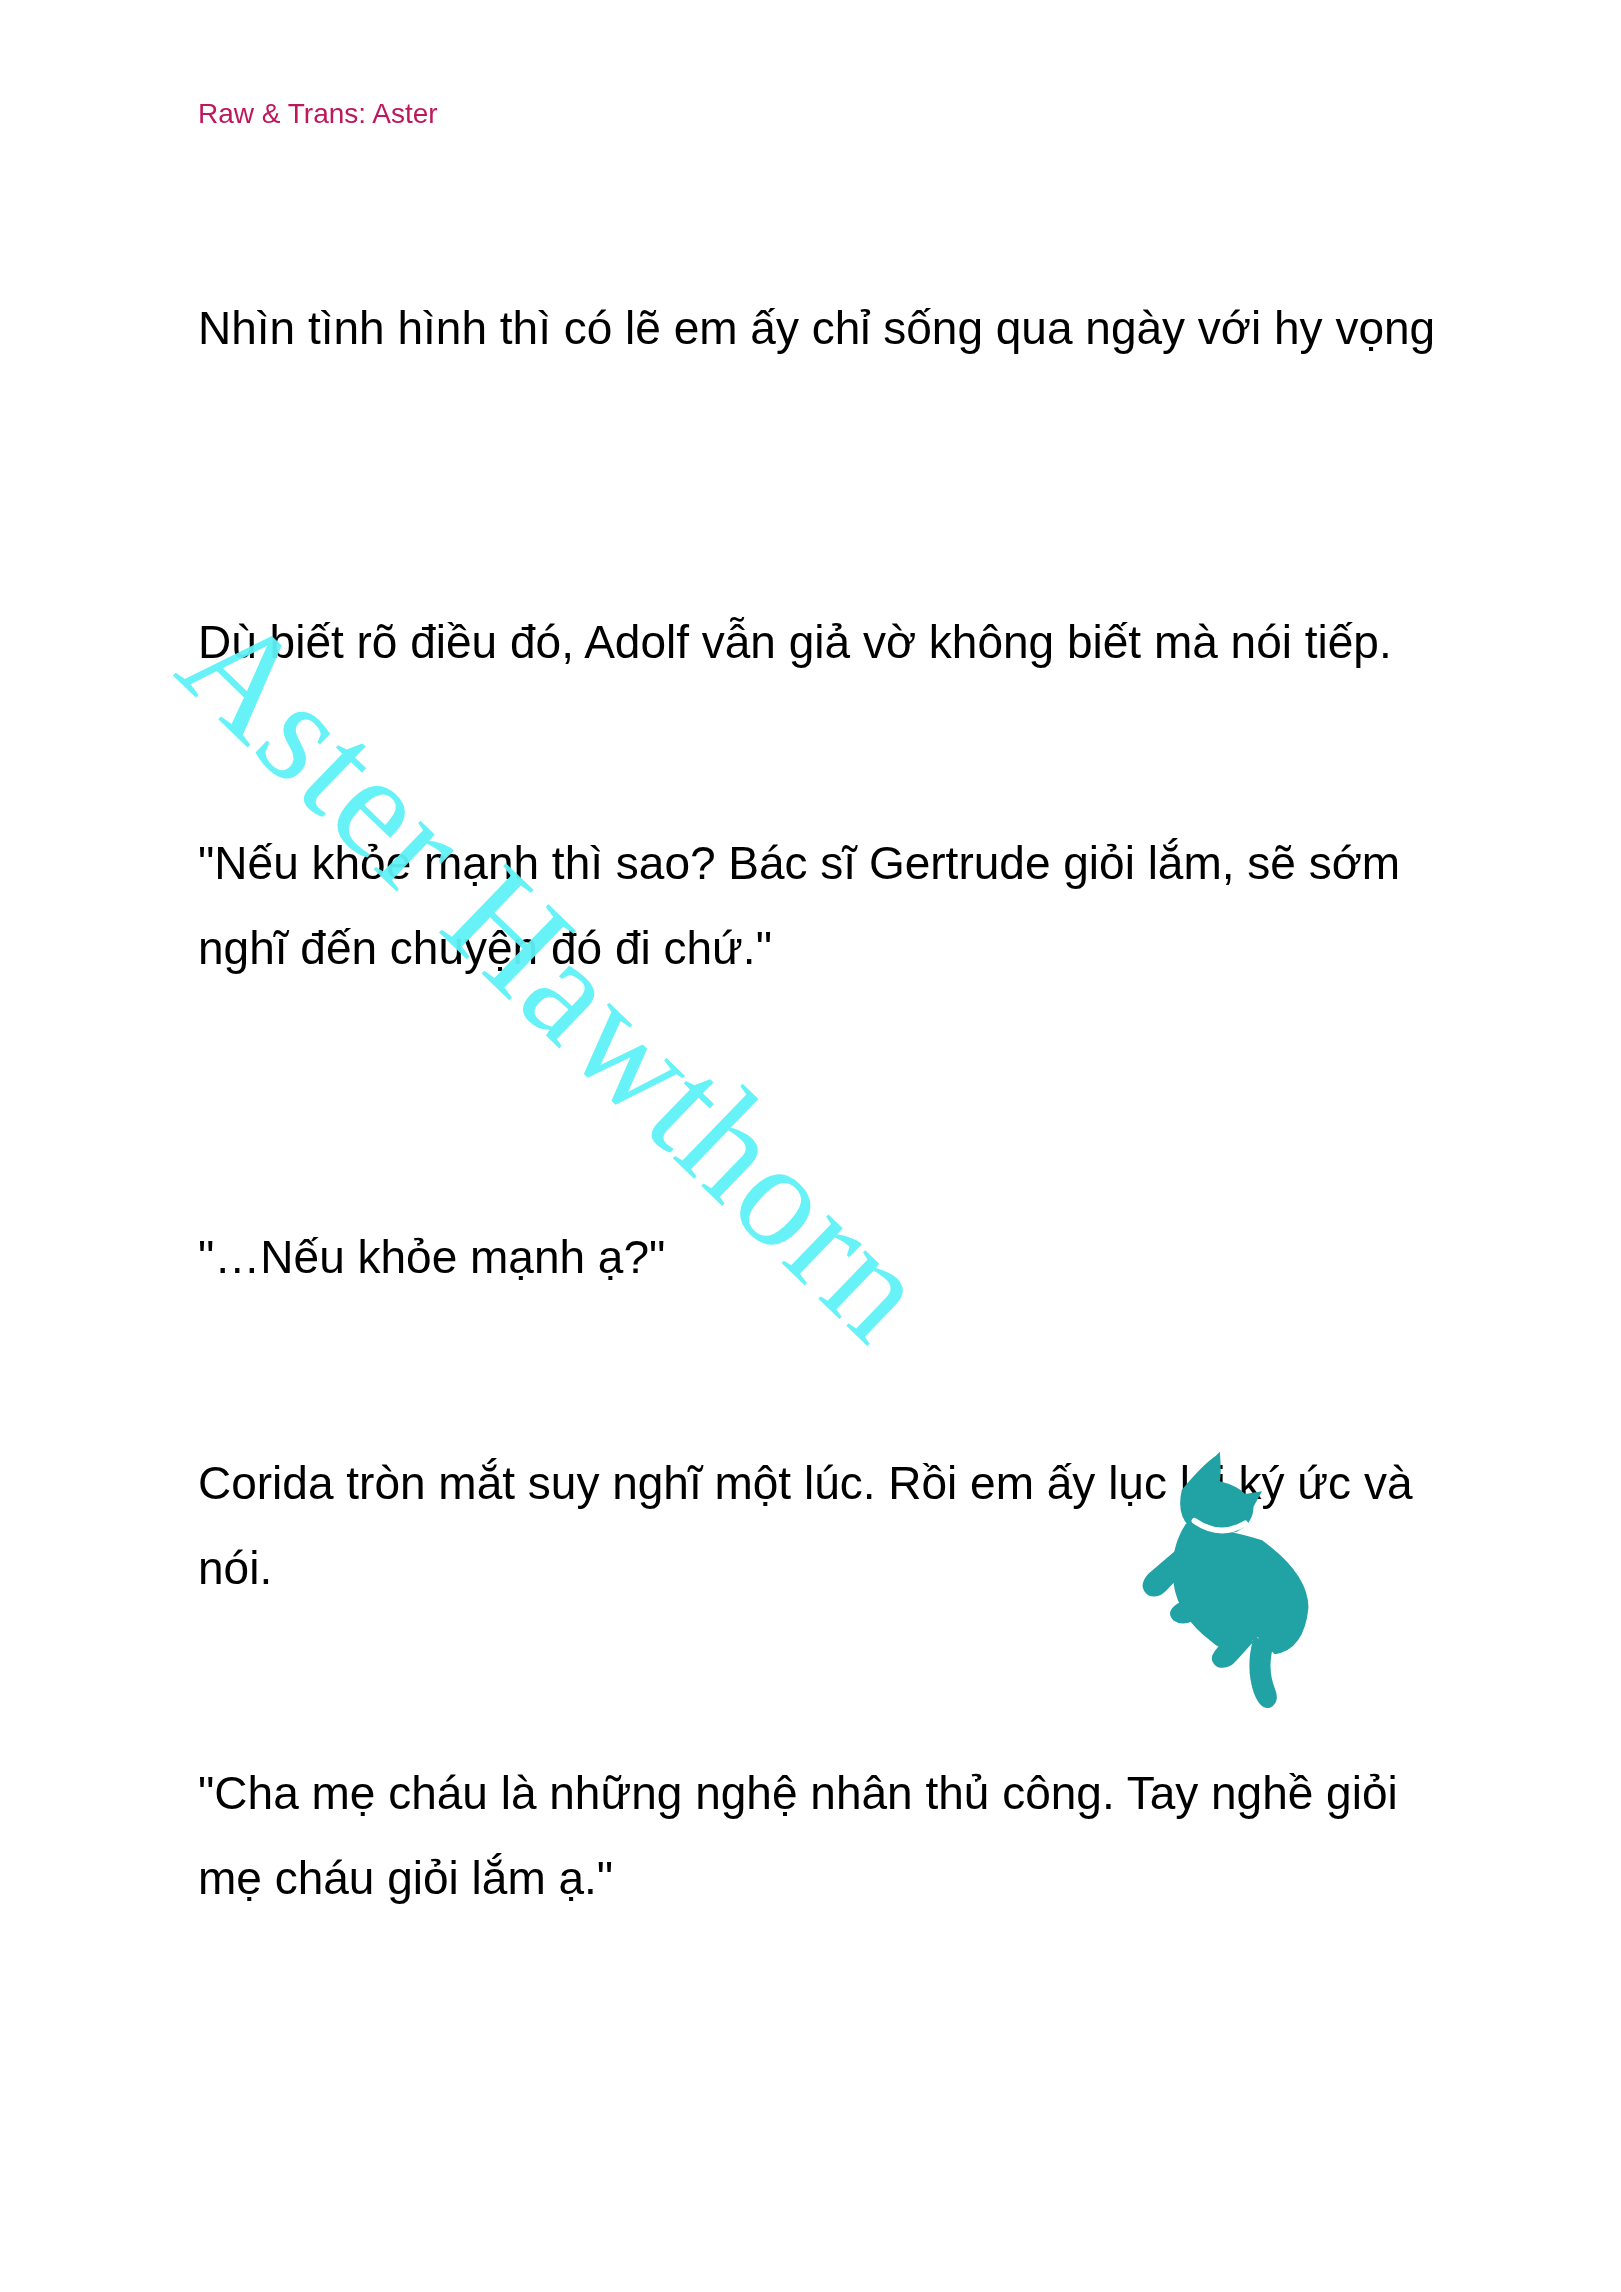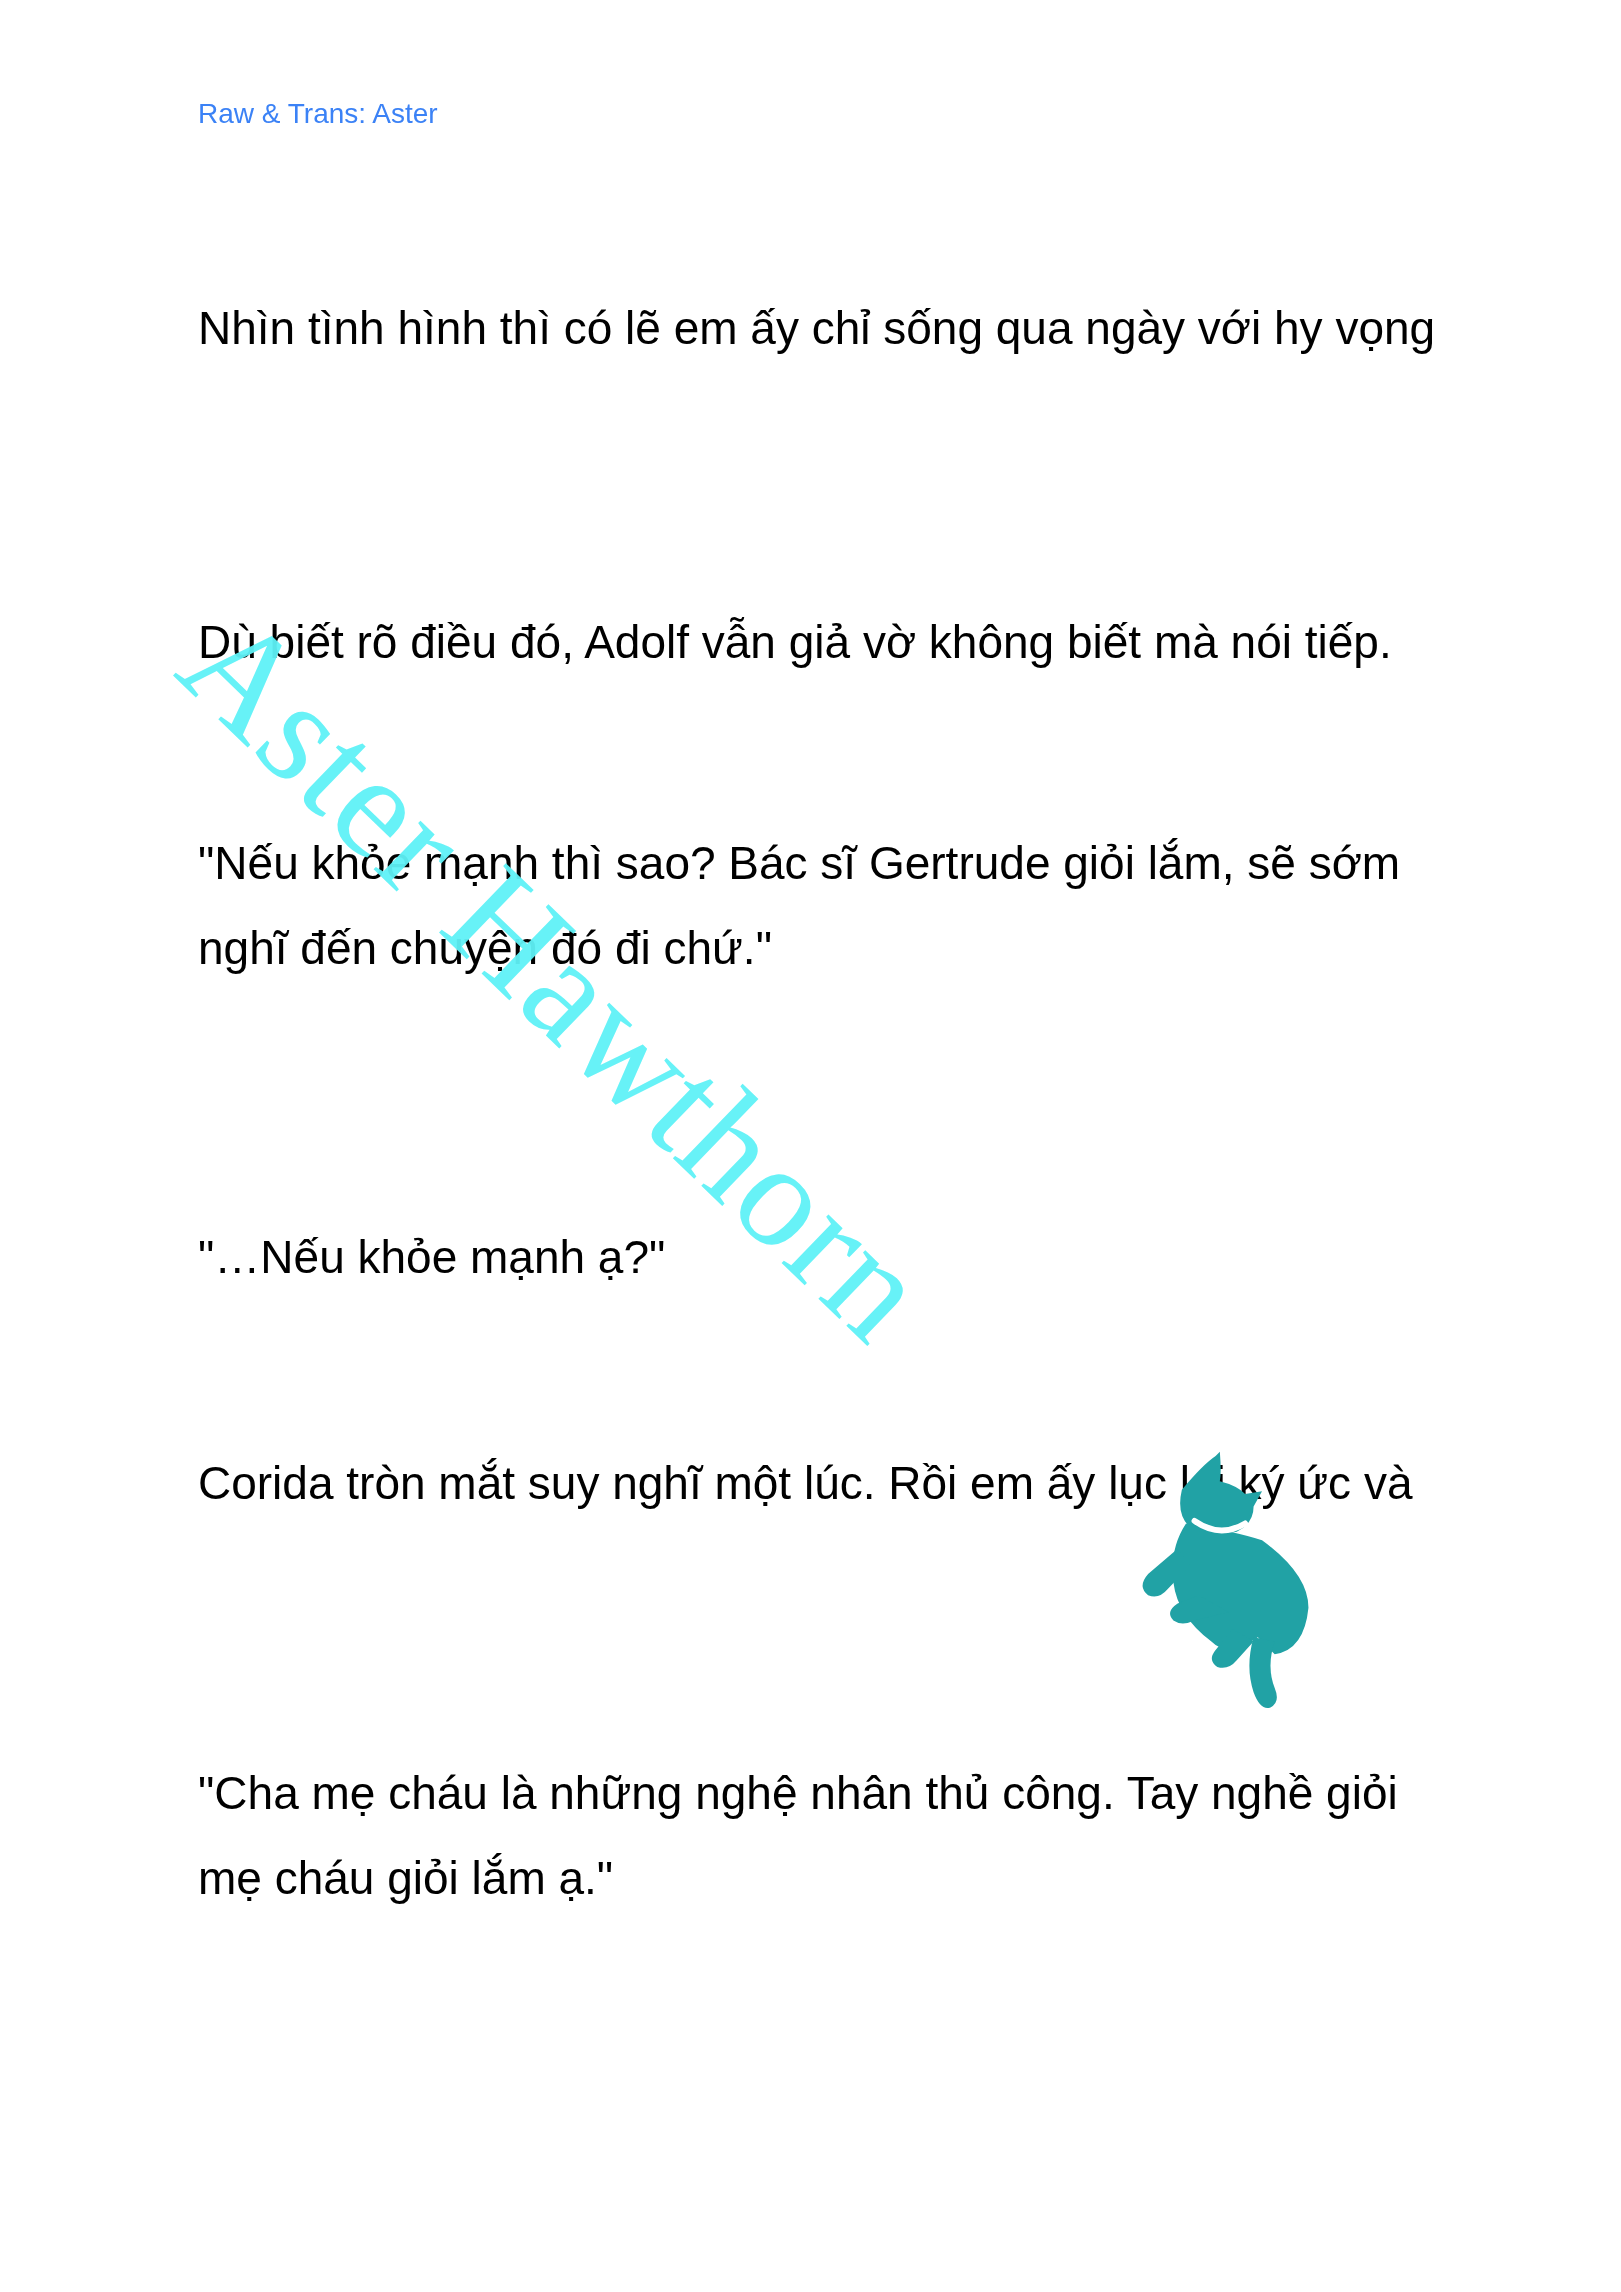--- a/index.html
+++ b/index.html
@@ -2,21 +2,21 @@
 <html><head>
   <meta charset="utf-8">
   <style>
     html, body { margin: 0; padding: 0; }
     body {
       width: 1621px; height: 2293px; background: #ffffff; position: relative; overflow: hidden;
       font-family: "Liberation Serif", serif; color: #000;
     }
     .header {
       position: absolute; left: 198px; top: 98px;
-      font-family: "Liberation Sans", sans-serif; font-size: 28px; color: #3b82f6;
+      font-family: "Liberation Sans", sans-serif; font-size: 28px; color: #be185d;
     }
     .para {
       position: absolute; left: 198px; width: 1274px;
       font-family: Liberation Sans, sans-serif; font-size: 46px; line-height: 85px;
       margin: 0; white-space: nowrap;
     }
     .line { display: block; }
     .watermark {
       position: absolute; left: 196px; top: 980px;
       font-family: "Liberation Serif", serif; font-size: 147px; color: #5ff2f7;
@@ -42,20 +42,21 @@
   <span class="line">"Nếu khỏe mạnh thì sao? Bác sĩ Gertrude giỏi lắm, sẽ sớm</span>
   <span class="line">nghĩ đến chuyện đó đi chứ."</span>
 </div>
 
 <div class="para" style="top:1215px;">
   <span class="line">"…Nếu khỏe mạnh ạ?"</span>
 </div>
 
 <div class="para" style="top:1441px;">
   <span class="line">Corida tròn mắt suy nghĩ một lúc. Rồi em ấy lục lọi ký ức và</span>
+  <span class="line">nói.</span>
 </div>
 
 <div class="para" style="top:1751px;">
   <span class="line">"Cha mẹ cháu là những nghệ nhân thủ công. Tay nghề giỏi</span>
   <span class="line">mẹ cháu giỏi lắm ạ."</span>
 </div>
 
 <div class="watermark" style="left:265px; top:578px;">Aster Hawthorn</div>
 
 <svg class="cat" viewBox="0 0 250 340">

